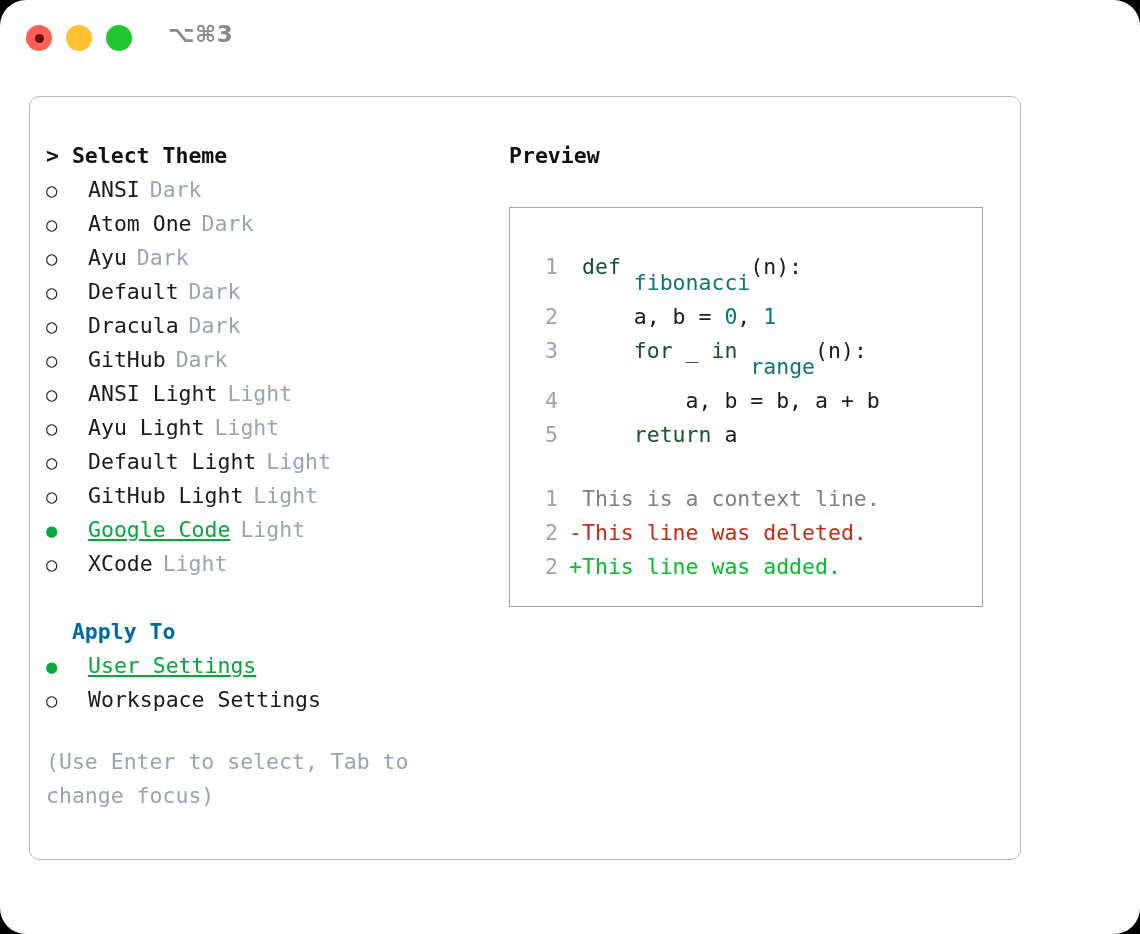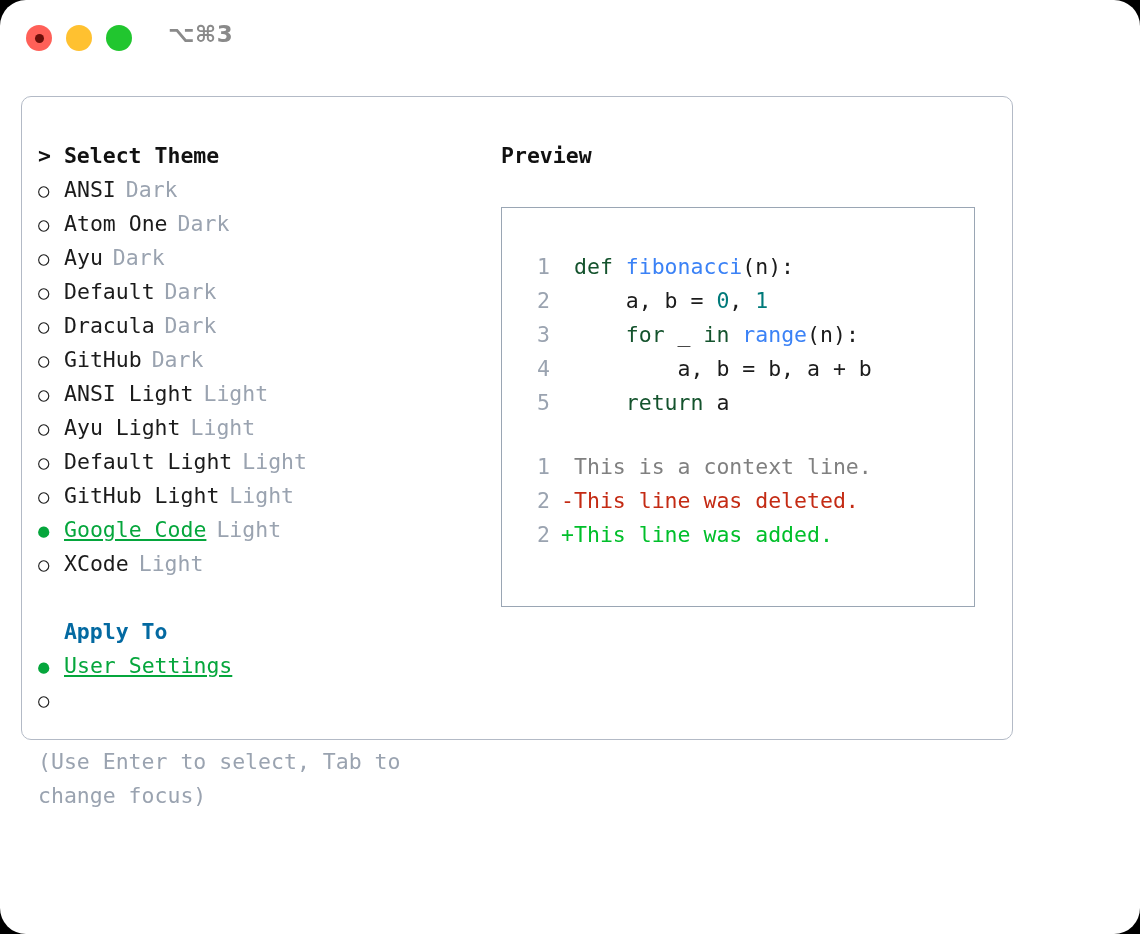--- a/index.html
+++ b/index.html
@@ -64,24 +64,24 @@
     font-size: 23px;
     font-weight: bold;
     color: #8a8a8a;
     letter-spacing: 0.5px;
     font-family: "DejaVu Sans", "Liberation Sans", sans-serif;
   }
 
   
   .window {
     position: absolute;
-    left: 21px;
+    left: 29px;
     top: 96px;
     width: 992px;
-    height: 644px;
+    height: 764px;
     border: 1.6px solid #b3bac6;
     border-radius: 10px;
     background: #ffffff;
     box-sizing: border-box;
   }
 
   
   .left-col {
     position: absolute;
     left: 16px;
@@ -106,21 +106,21 @@
     font-size: 21.5px;
     white-space: pre;
   }
   .bullet {
     width: 26px;
     flex: 0 0 26px;
     color: #1b1b1b;
     font-size: 19px;
   }
   .bullet.sel { color: #05a63c; }
-  .opt-label { color: #1b1b1b; }
+  .opt-label { color: #1b1b1b; margin-left: 16px; }
   .opt-label.sel { color: #05a63c; text-decoration: underline; }
   .opt-kind {
     color: #9aa3b0;
     margin-left: 10px;
   }
   .spacer-row { height: 34px; }
 
   .hint {
     margin-top: 28px;
     font-size: 21.5px;
@@ -166,21 +166,21 @@
     margin-right: 11px;
   }
   .marker {
     width: 13px;
     flex: 0 0 13px;
   }
   .gap-line { height: 30px; }
 
   
   .tok-kw   { color: #14532d; }
-  .tok-fn   { color: #3b82f6; }
+  .tok-fn   { color: #0f766e; margin-top: 16px; }
   .tok-num  { color: #007a7a; }
   .tok-plain{ color: #1b1b1b; }
 
   .diff-ctx { color: #808080; }
   .diff-del { color: #c42b14; }
   .diff-add { color: #00bf2a; }
 </style>
 </head>
 <body>
 
@@ -267,20 +267,21 @@
       <div class="spacer-row"></div>
 
       <div class="section-head indented">  Apply To</div>
 
       <div class="opt-row">
         <span class="bullet sel">●</span>
         <span class="opt-label sel">User Settings</span>
       </div>
       <div class="opt-row">
         <span class="bullet">○</span>
+        <span class="opt-label">Workspace Settings</span>
       </div>
 
       <div class="hint">(Use Enter to select, Tab to change focus)</div>
     </div>
 
     <div class="right-col">
       <div class="preview-title">Preview</div>
 
       <div class="preview-box">
 

